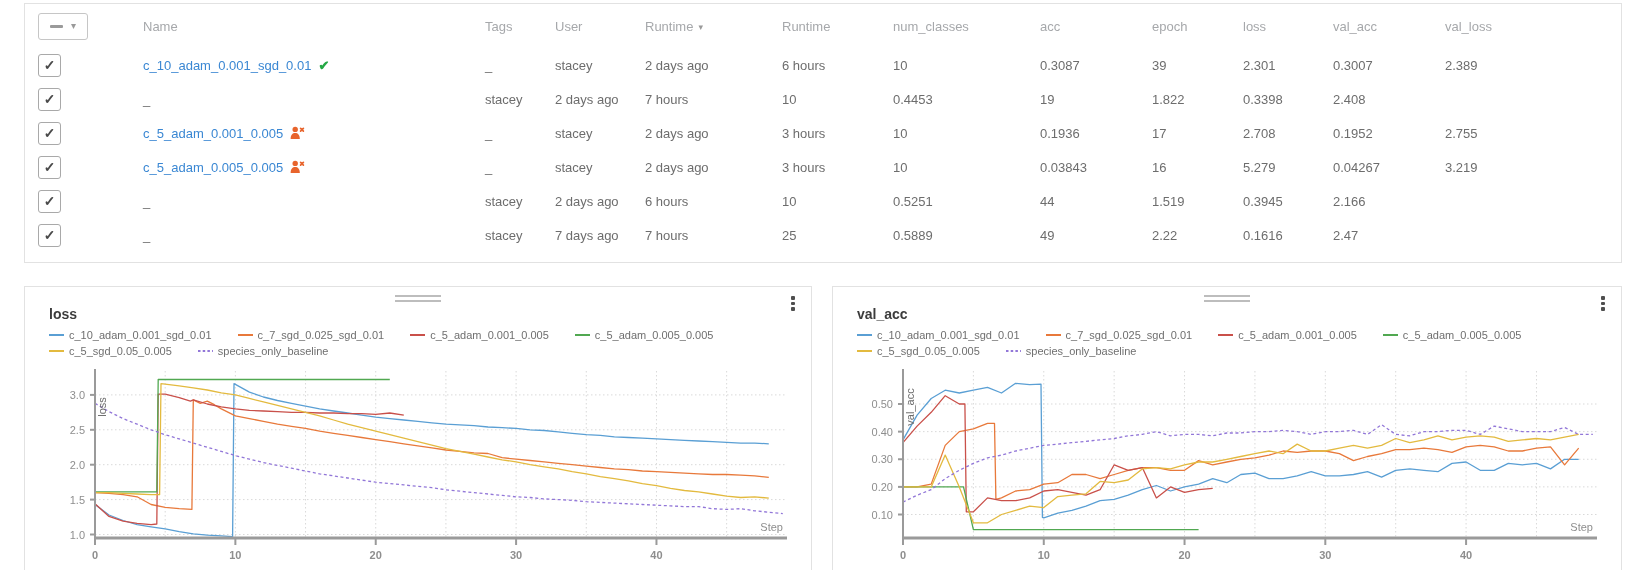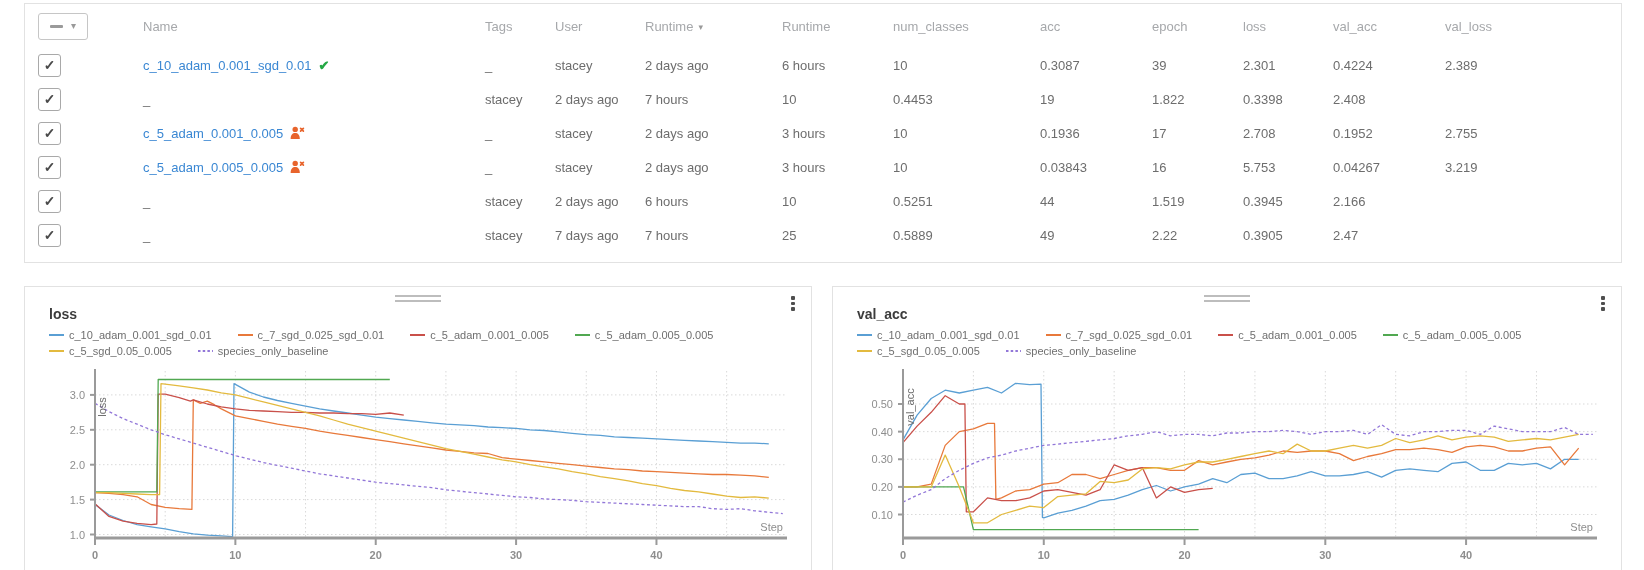--- a/index.html
+++ b/index.html
@@ -81,21 +81,21 @@
         </div>
         <div class="cell"><a class="run-link" href="#">c_10_adam_0.001_sgd_0.01</a><span class="finished">✔</span></div>
         <div class="cell">_</div>
         <div class="cell">stacey</div>
         <div class="cell">2 days ago</div>
         <div class="cell">6 hours</div>
         <div class="cell">10</div>
         <div class="cell">0.3087</div>
         <div class="cell">39</div>
         <div class="cell">2.301</div>
-        <div class="cell">0.4224</div>
+        <div class="cell">0.3007</div>
         <div class="cell">2.389</div>
       </div>
       <div class="trow">
         <div class="cell">
           <div class="checkbox">✓</div>
         </div>
         <div class="cell">_</div>
         <div class="cell">stacey</div>
         <div class="cell">2 days ago</div>
         <div class="cell">7 hours</div>
@@ -135,21 +135,21 @@
               <path d="M0.6 13 C0.6 8.8 2.6 7 5.2 7 C7.8 7 9.8 8.8 9.8 13 Z" fill="#e8642c"></path>
               <path d="M10.6 2.4 L13.4 5.2 M13.4 2.4 L10.6 5.2" stroke="#e8642c" stroke-width="1.7" stroke-linecap="round"></path>
             </svg></span></div>
         <div class="cell">_</div>
         <div class="cell">stacey</div>
         <div class="cell">2 days ago</div>
         <div class="cell">3 hours</div>
         <div class="cell">10</div>
         <div class="cell">0.03843</div>
         <div class="cell">16</div>
-        <div class="cell">5.753</div>
+        <div class="cell">5.279</div>
         <div class="cell">0.04267</div>
         <div class="cell">3.219</div>
       </div>
       <div class="trow">
         <div class="cell">
           <div class="checkbox">✓</div>
         </div>
         <div class="cell">_</div>
         <div class="cell">stacey</div>
         <div class="cell">2 days ago</div>
@@ -166,21 +166,21 @@
           <div class="checkbox">✓</div>
         </div>
         <div class="cell">_</div>
         <div class="cell">stacey</div>
         <div class="cell">7 days ago</div>
         <div class="cell">7 hours</div>
         <div class="cell">25</div>
         <div class="cell">0.5889</div>
         <div class="cell">49</div>
         <div class="cell">2.22</div>
-        <div class="cell">0.3905</div>
+        <div class="cell">0.1616</div>
         <div class="cell">2.47</div>
       </div>
     </div>
 </div>
 
 <div class="panel" id="chart-panel-loss">
   <div class="drag-handle">
       <div></div>
       <div></div>
     </div>

